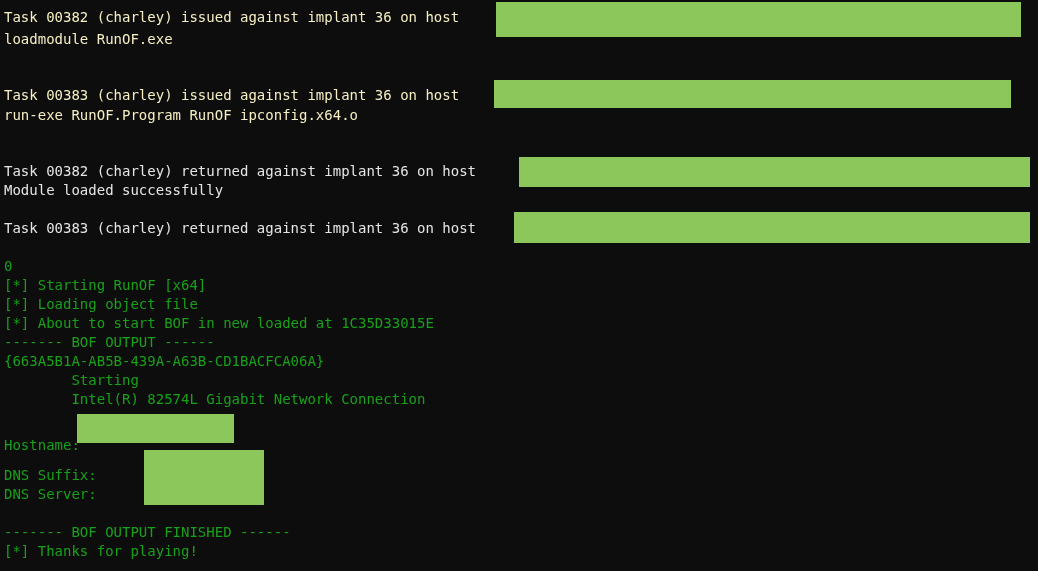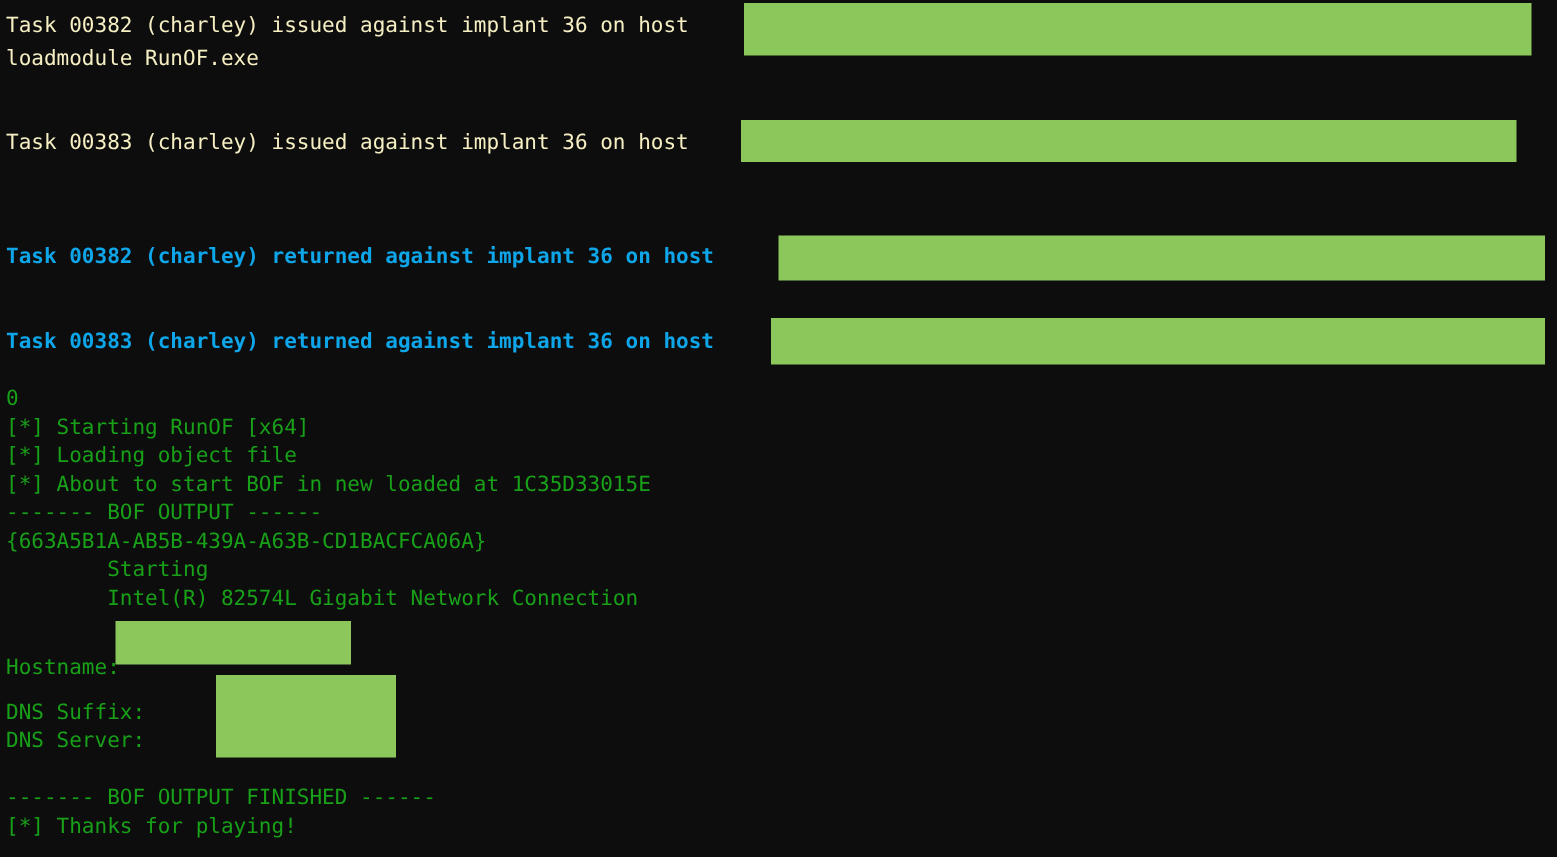--- a/index.html
+++ b/index.html
@@ -21,38 +21,40 @@
     -webkit-font-smoothing: none;
   }
   .line {
     position: absolute;
     left: 4px;
     white-space: pre;
     margin: 0;
     padding: 0;
   }
   .issued   { color: #f6efc3; }
-  .returned { color: #0ea5e9; font-weight: bold; }
+  .returned { color: #e5e5e5; }
   .out      { color: #19a019; }
   .redaction {
     position: absolute;
     background: #8cc75b;
   }
 </style>
 </head>
 <body>
 
 <div id="console">
 
   <div class="line issued" style="top:8px">Task 00382 (charley) issued against implant 36 on host</div>
   <div class="line issued" style="top:30px">loadmodule RunOF.exe</div>
 
   <div class="line issued" style="top:86px">Task 00383 (charley) issued against implant 36 on host</div>
+  <div class="line issued" style="top:106px">run-exe RunOF.Program RunOF ipconfig.x64.o</div>
 
   <div class="line returned" style="top:162px">Task 00382 (charley) returned against implant 36 on host</div>
+  <div class="line returned" style="top:181px">Module loaded successfully</div>
 
   <div class="line returned" style="top:219px">Task 00383 (charley) returned against implant 36 on host</div>
 
   <div class="line out" style="top:257px">0</div>
   <div class="line out" style="top:276px">[*] Starting RunOF [x64]</div>
   <div class="line out" style="top:295px">[*] Loading object file</div>
   <div class="line out" style="top:314px">[*] About to start BOF in new loaded at 1C35D33015E</div>
   <div class="line out" style="top:333px">------- BOF OUTPUT ------</div>
   <div class="line out" style="top:352px">{663A5B1A-AB5B-439A-A63B-CD1BACFCA06A}</div>
   <div class="line out" style="top:371px">        Starting</div>

